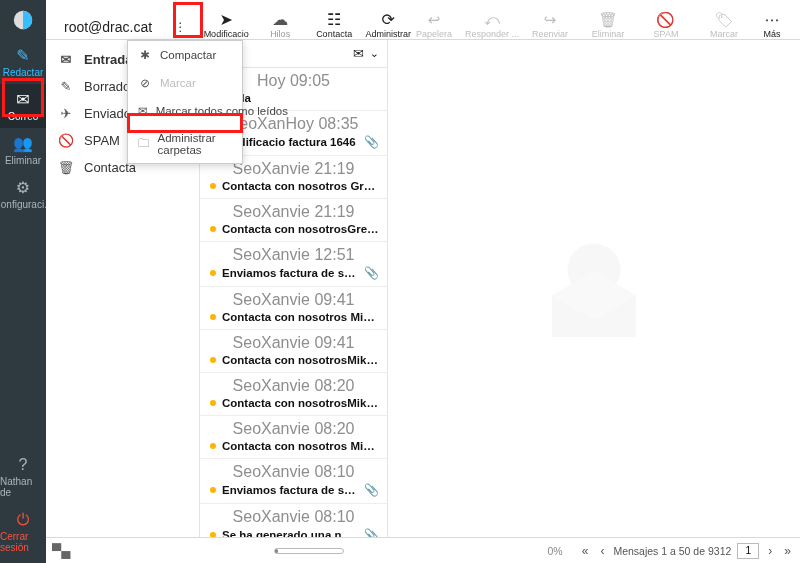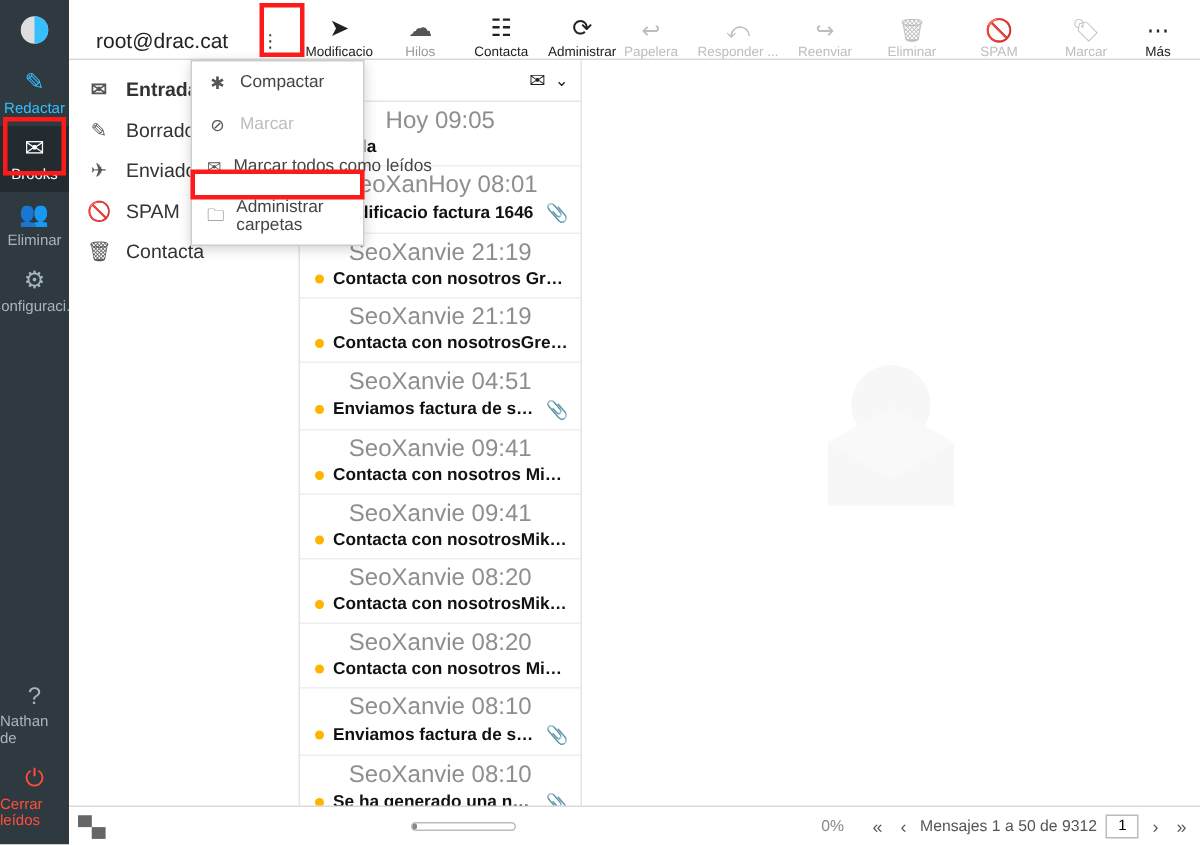--- a/index.html
+++ b/index.html
@@ -74,38 +74,38 @@
         <circle cx="12" cy="12" r="10" fill="#ddd"></circle>
         <path d="M12 2a10 10 0 0 1 0 20" fill="#37beff"></path>
       </svg>
   </div>
   <div class="lb-item compose">
     <span class="ic">✎</span>
     <span>Redactar</span>
   </div>
   <div class="lb-item active">
     <span class="ic">✉</span>
-    <span>Brooks</span>
+    <span>Correo</span>
   </div>
   <div class="lb-item">
     <span class="ic">👥</span>
     <span>Eliminar</span>
   </div>
   <div class="lb-item">
     <span class="ic">⚙</span>
     <span>Configuraci...</span>
   </div>
   <div class="lb-spacer"></div>
   <div class="lb-item">
     <span class="ic">?</span>
     <span>Nathan de</span>
   </div>
   <div class="lb-item logout">
     <span class="ic">⏻</span>
-    <span>Cerrar leídos</span>
+    <span>Cerrar sesión</span>
   </div>
 </div>
 
 <div class="main">
 
   <div class="toolbar">
     <div class="tb-left">
       <span class="acct">root@drac.cat</span>
       <div class="kebab">
         <span>⋮</span>
@@ -197,21 +197,21 @@
               <span></span>
               <span>Hoy 09:05</span>
             </div>
             <div class="row2">
               <span class="subj">vencida</span>
             </div>
           </div>
           <div class="msg">
             <div class="row1">
               <span>SeoXan</span>
-              <span>Hoy 08:01</span>
+              <span>Hoy 08:35</span>
             </div>
             <div class="row2">
               <span class="dot"></span>
               <span class="subj">Modificacio factura 1646</span>
               <span class="clip">📎</span>
             </div>
           </div>
           <div class="msg">
             <div class="row1">
               <span>SeoXan</span>
@@ -228,21 +228,21 @@
               <span>vie 21:19</span>
             </div>
             <div class="row2">
               <span class="dot"></span>
               <span class="subj">Contacta con nosotrosGregoryfloks</span>
             </div>
           </div>
           <div class="msg">
             <div class="row1">
               <span>SeoXan</span>
-              <span>vie 04:51</span>
+              <span>vie 12:51</span>
             </div>
             <div class="row2">
               <span class="dot"></span>
               <span class="subj">Enviamos factura de su pedido 16...</span>
               <span class="clip">📎</span>
             </div>
           </div>
           <div class="msg">
             <div class="row1">
               <span>SeoXan</span>

